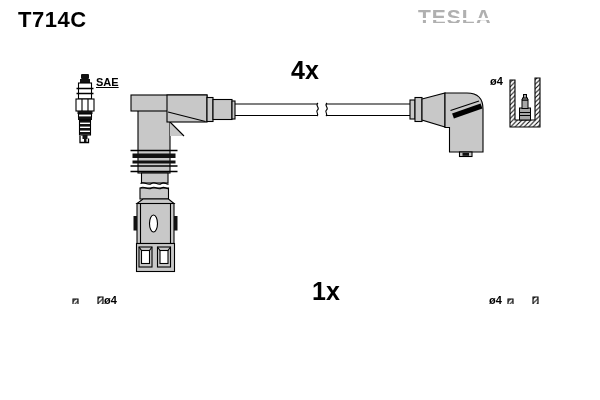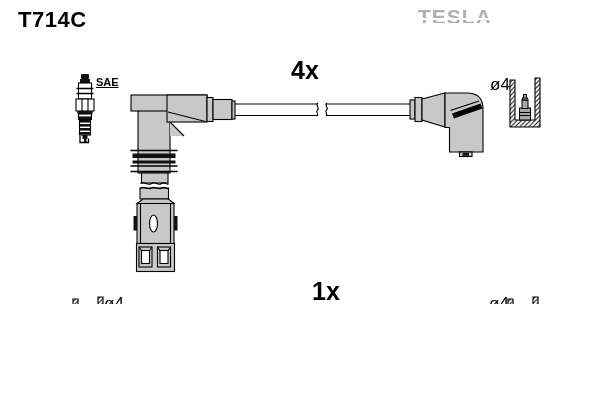--- a/index.html
+++ b/index.html
@@ -15,21 +15,21 @@
   .brand-logo{left:391px;top:5px;font-size:21px;font-weight:bold;letter-spacing:1px;
               color:var(--brand-grey);margin-left:27px;}
   .logo-stripe{position:absolute;left:388px;width:108px;background:#fff;}
   .ls1{top:18px;height:2px;}
   .ls2{top:22.5px;height:2.5px;}
   .ls3{top:27.5px;height:3px;}
   .sae-label{left:96px;top:76px;font-size:11px;font-weight:bold;text-decoration:underline;}
   .qty{font-size:25px;font-weight:700;}
   .qty-top{left:291px;top:56px;}
   .qty-bottom{left:312px;top:277px;}
-  .dia{font-size:17px;font-weight:normal;}
+  .dia{font-size:11px;font-weight:bold;}
   .dia-top-right{left:490px;top:75px;}
   .dia-bottom-left{left:104px;top:294px;}
   .dia-bottom-right{left:489px;top:294px;}
   svg{position:absolute;left:0;top:0;}
   .pf{fill:var(--part-fill);stroke:var(--outline);stroke-width:1.1;}
   .wh{fill:#ffffff;stroke:var(--outline);stroke-width:1.1;}
   .tf{fill:var(--terminal-fill);stroke:var(--outline);stroke-width:1;}
   .blk{fill:var(--detail-black);stroke:none;}
   .ln{stroke:var(--outline);stroke-width:1.1;fill:none;}
   .ln13{stroke:var(--outline);stroke-width:1.3;fill:none;}

